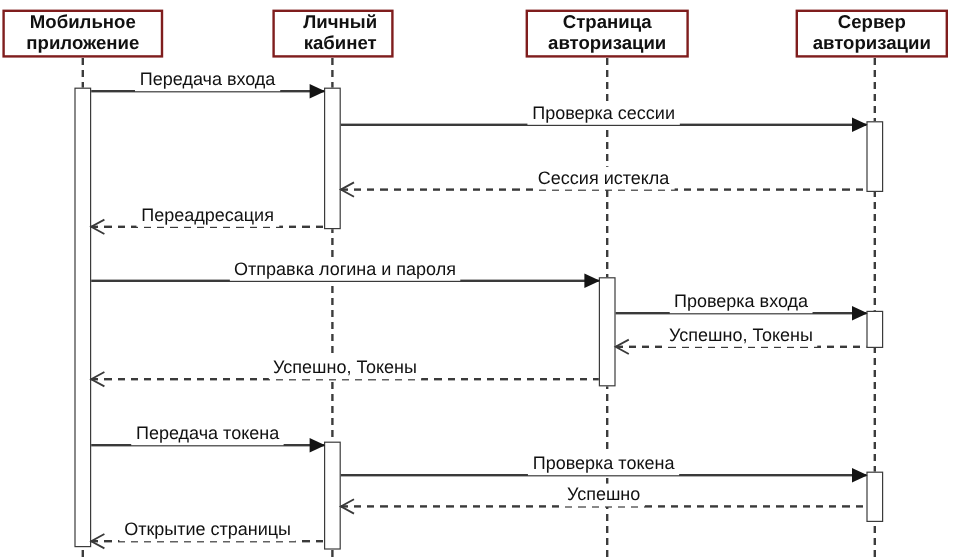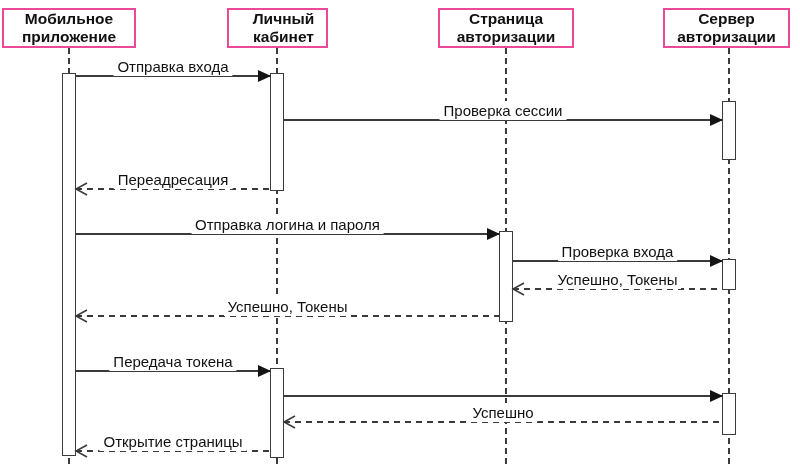--- a/index.html
+++ b/index.html
@@ -4,21 +4,21 @@
 <title>Sequence Diagram</title>
 <style>
   * { margin:0; padding:0; box-sizing:border-box; }
   html,body { background:#ffffff; }
   .canvas {
     position:relative; width:800px; height:467px; background:#ffffff;
     font-family:"Liberation Sans", sans-serif; color:#111111; overflow:hidden;
   }
   .actor-box {
     position:absolute; top:8px; height:40px;
-    border:2px solid #ec4899; background:#ffffff;
+    border:2px solid #7f1d1d; background:#ffffff;
     display:flex; flex-direction:column; align-items:center; justify-content:center;
     font-weight:bold; font-size:15.5px; line-height:18px; text-align:center; z-index:5;
   }
   .lifeline {
     position:absolute; top:48px; bottom:0; width:2px;
     background:repeating-linear-gradient(180deg,#3c3c3c 0 6px,transparent 6px 10px);
     z-index:1;
   }
   .activation {
     position:absolute; width:14px;
@@ -71,29 +71,36 @@
     <span>авторизации</span>
   </div>
   <div class="actor-box" style="left:663px; width:127px;">
     <span>Сервер</span>
     <span>авторизации</span>
   </div>
 
   <div class="msg solid" style="left:76px; top:57px; width:194px;">
     <div class="line"></div>
     <div class="head-filled"></div>
-    <div class="label">Отправка входа</div>
+    <div class="label">Передача входа</div>
   </div>
 
-  <div class="msg solid" style="left:284px; top:85px; width:438px;margin-top:16px;">
+  <div class="msg solid" style="left:284px; top:85px; width:438px;">
     <div class="line"></div>
     <div class="head-filled"></div>
     <div class="label">Проверка сессии</div>
   </div>
 
+  <div class="msg dashed" style="left:284px; top:139px; width:438px;">
+    <div class="line"></div>
+    <svg class="head-open" width="15" height="16" viewBox="0 0 15 16">
+        <path d="M13 2 L2 8 L13 14" fill="none" stroke="#3a3a3a" stroke-width="1.5"></path>
+      </svg>
+    <div class="label">Сессия истекла</div>
+  </div>
 
   <div class="msg dashed" style="left:76px; top:170px; width:194px;text-align:right;">
     <div class="line"></div>
     <svg class="head-open" width="15" height="16" viewBox="0 0 15 16">
         <path d="M13 2 L2 8 L13 14" fill="none" stroke="#3a3a3a" stroke-width="1.5"></path>
       </svg>
     <div class="label">Переадресация</div>
   </div>
 
   <div class="msg solid" style="left:76px; top:215px; width:423px;">
@@ -126,20 +133,21 @@
 
   <div class="msg solid" style="left:76px; top:352px; width:194px;">
     <div class="line"></div>
     <div class="head-filled"></div>
     <div class="label">Передача токена</div>
   </div>
 
   <div class="msg solid" style="left:284px; top:377px; width:438px;">
     <div class="line"></div>
     <div class="head-filled"></div>
+    <div class="label">Проверка токена</div>
   </div>
 
   <div class="msg dashed" style="left:284px; top:403px; width:438px;">
     <div class="line"></div>
     <svg class="head-open" width="15" height="16" viewBox="0 0 15 16">
         <path d="M13 2 L2 8 L13 14" fill="none" stroke="#3a3a3a" stroke-width="1.5"></path>
       </svg>
     <div class="label">Успешно</div>
   </div>
 

